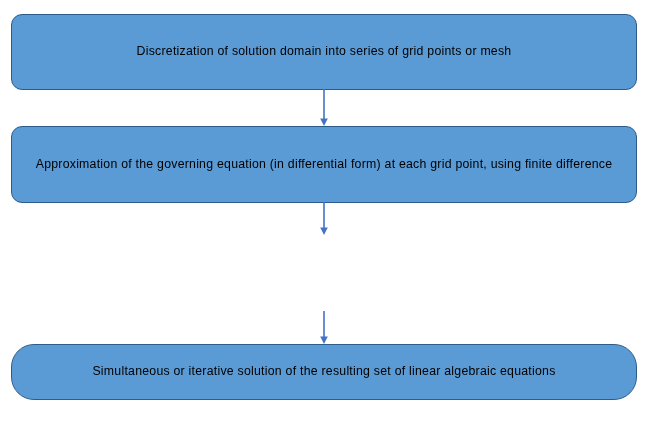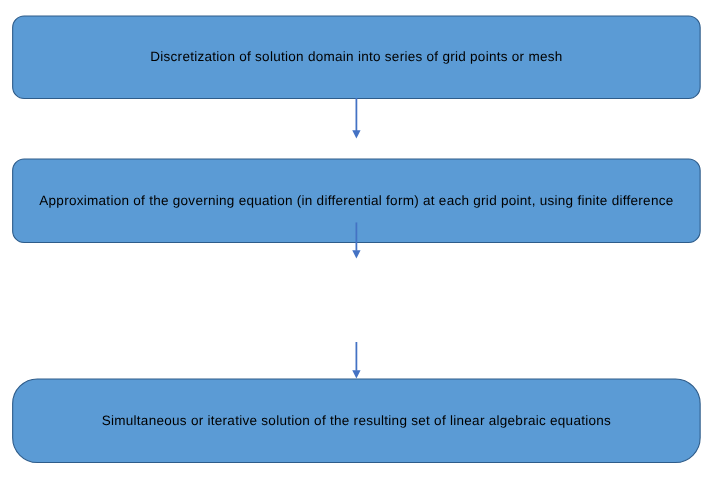--- a/index.html
+++ b/index.html
@@ -40,23 +40,23 @@
     font-family: "Liberation Sans", sans-serif;
     font-size: 12.3px;
     line-height: 1.55;
     color: #000000;
     letter-spacing: 0.02em;
     white-space: pre-line;
     max-width: 592px;
   }
 
   .node-1 { top: 14px;  height: 76px; }
-  .node-2 { top: 144px; height: 77px; }
+  .node-2 { top: 126px; height: 77px; }
   .node-3 { top: 235px; height: 77px; }
-  .node-4 { top: 344px; height: 77px; border-radius: 23px; }
+  .node-4 { top: 344px; height: 56px; border-radius: 23px; }
 
   .connector {
     position: absolute;
     left: 311px;
     width: 26px;
     overflow: visible;
   }
   .connector-1 { top: 89px;  height: 38px; }
   .connector-2 { top: 202px; height: 34px; }
   .connector-3 { top: 311px; height: 34px; }

